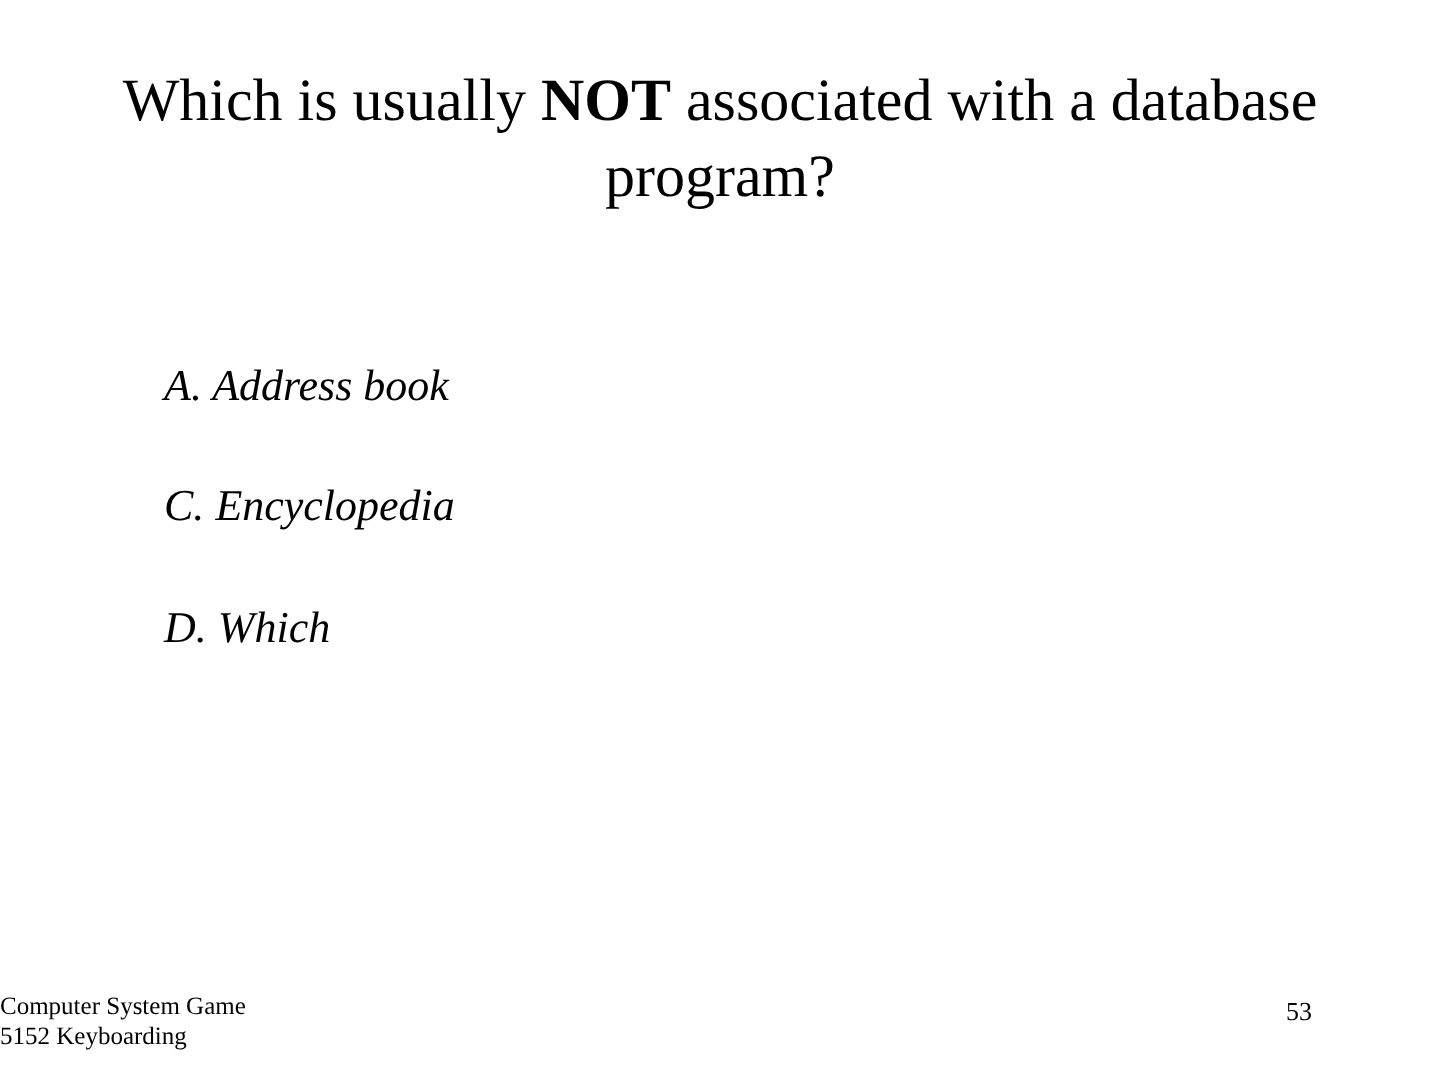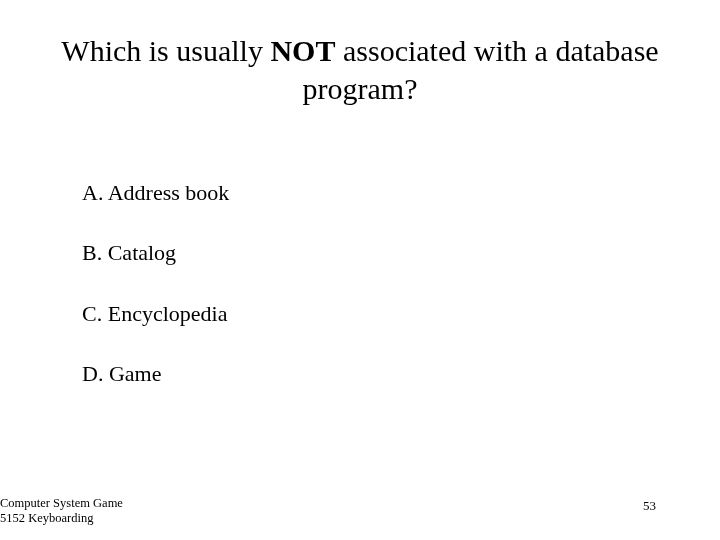--- a/index.html
+++ b/index.html
@@ -30,20 +30,21 @@
     font-weight: normal;
   }
   .title .emph {
     font-weight: bold;
   }
   .options {
     position: absolute;
     top: 180px;
     left: 82px;
     right: 68px;
+    font-style: italic;
   }
   .option {
     font-size: 22px;
     line-height: 1.2;
     margin-bottom: 34px;
     cursor: pointer;
   }
   .option .letter {
     display: inline;
   }
@@ -73,30 +74,26 @@
   <div class="title">
     <span>Which is usually </span><span class="emph">NOT</span><span> associated with a database program?</span>
   </div>
 
   <div class="options">
     <div class="option">
       <span class="letter">A.</span>
       <span>Address book</span>
     </div>
     <div class="option">
-      <span class="letter">B.</span>
-      <span>Catalog</span>
-    </div>
-    <div class="option">
       <span class="letter">C.</span>
       <span>Encyclopedia</span>
     </div>
     <div class="option">
       <span class="letter">D.</span>
-      <span>Game</span>
+      <span>Which</span>
     </div>
   </div>
 
   <div class="footer-center">
     <div>Computer System Game</div>
     <div>5152 Keyboarding</div>
   </div>
 
   <div class="footer-right">53</div>
 

